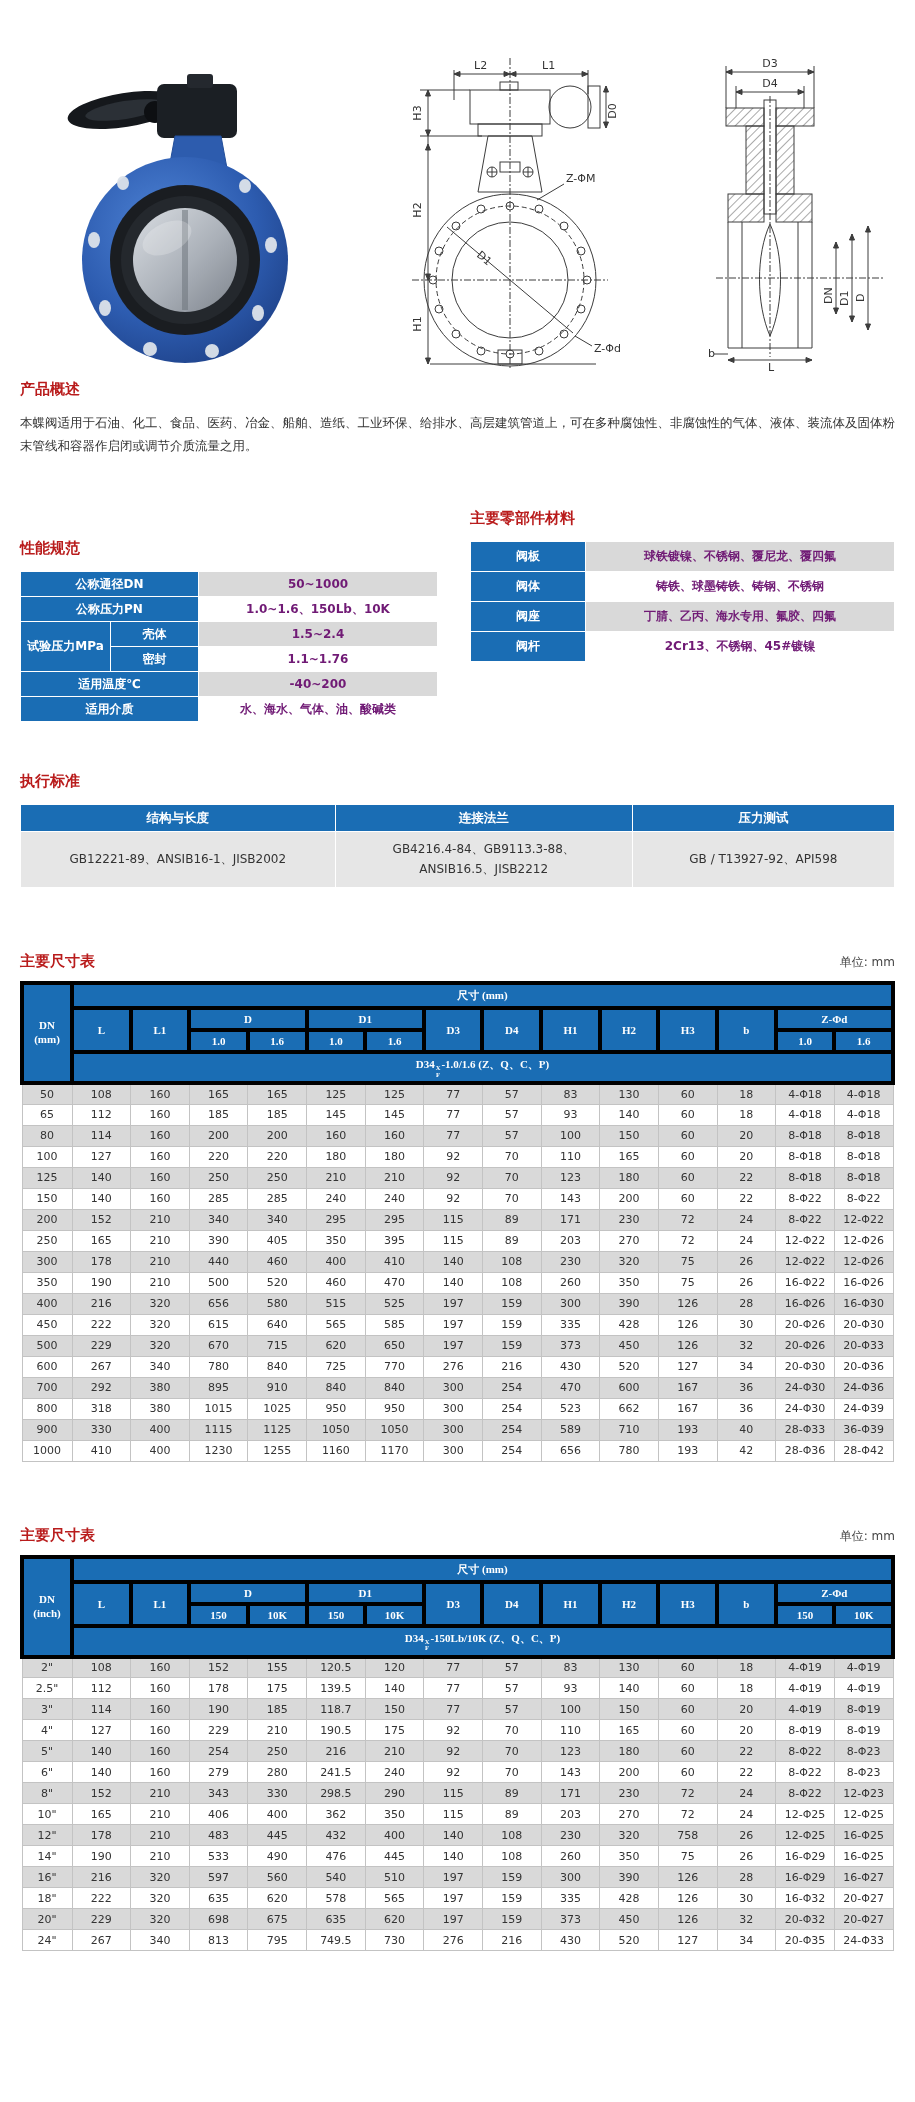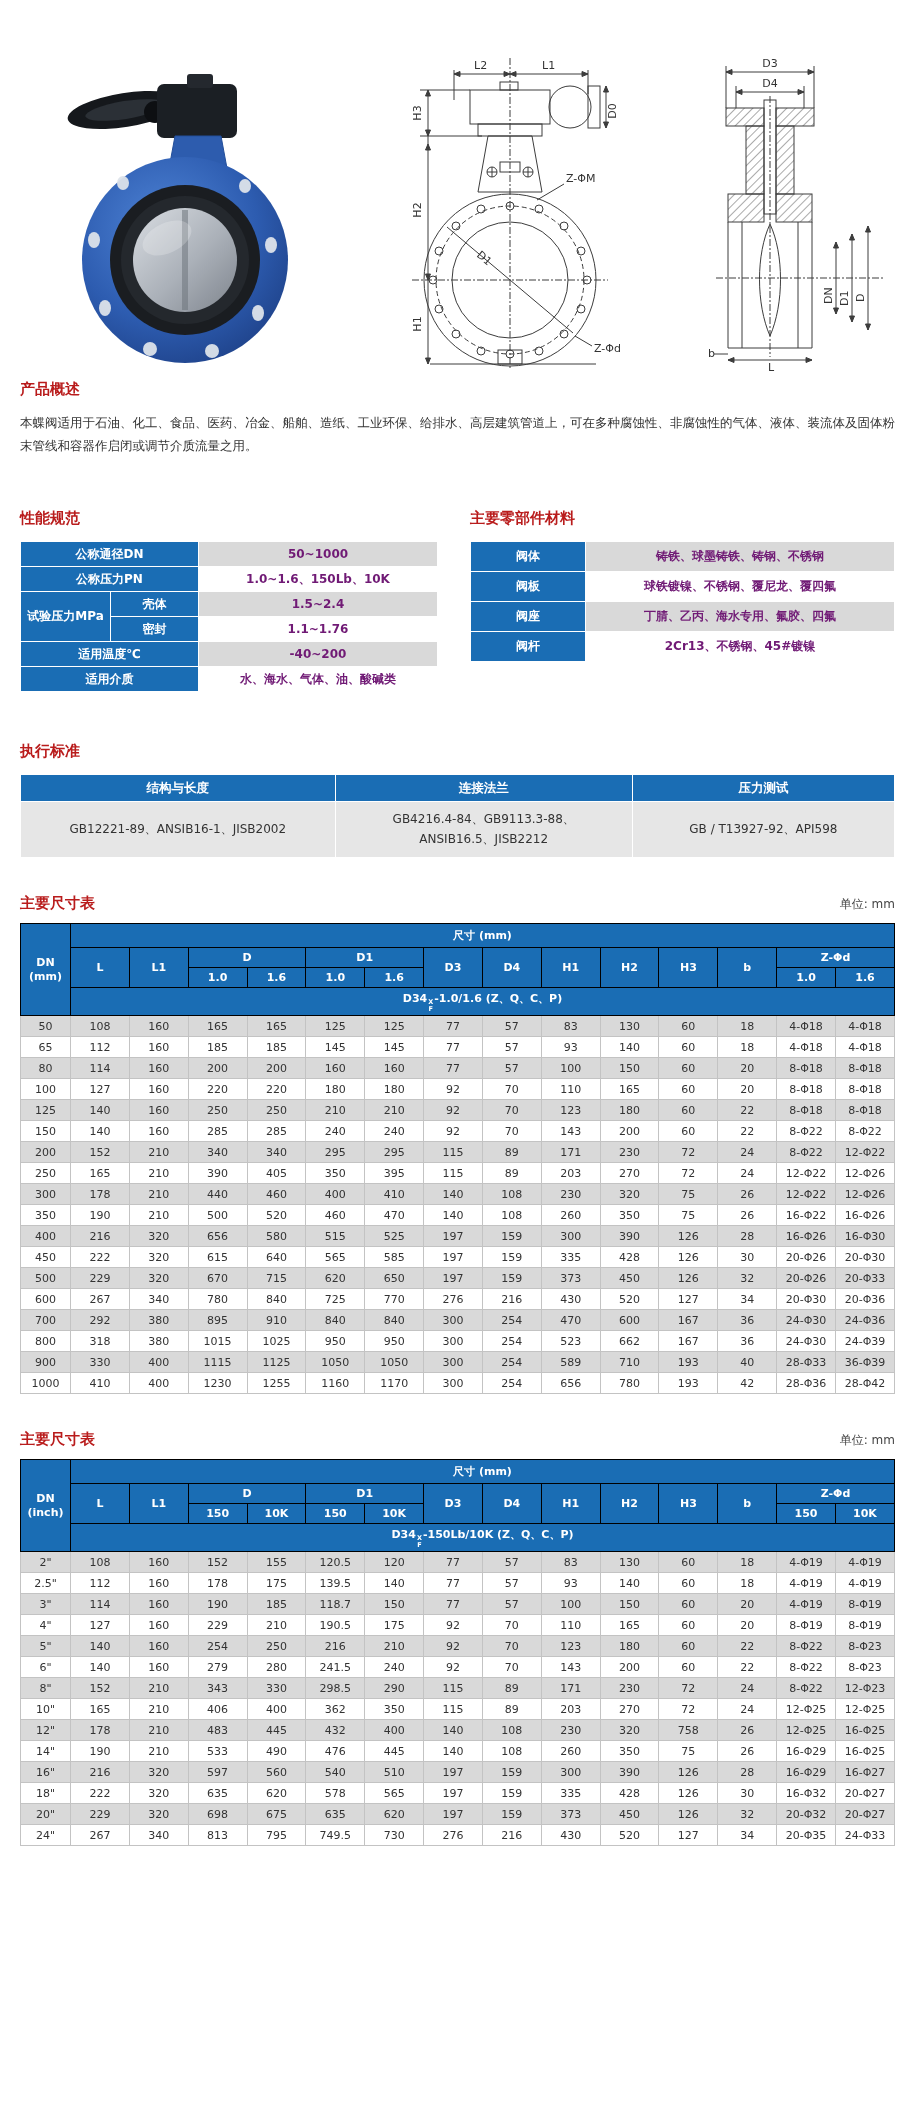--- a/index.html
+++ b/index.html
@@ -23,44 +23,44 @@
   .sec-title { color:#b91c1c; font-size:15px; font-weight:bold; }
   .title-row { display:flex; justify-content:space-between; align-items:flex-end; }
   .unit { font-size:12px; color:#444; }
 
   
   .overview { margin-top: 12px; }
   .overview p { margin-top: 13px; font-size: 12.5px; line-height: 1.8; color:#333; }
 
   
   .two-col { display:flex; margin-top: 52px; }
-  .col-left  { width: 418px; }
+  .col-left  { width: 418px; margin-top: 30px; }
   .col-right { margin-left: 32px; flex: 1; }
   table.spec, table.mat { border-collapse: collapse; margin-top: 13px; width: 100%; }
   .spec td, .mat td { border: 1px solid #fff; text-align: center; font-size: 12px; }
   .spec td { height: 25px; }
   .mat td  { height: 30px; }
   td.lbl { background:#1a6db4; color:#fff; font-weight:bold; }
   td.val { background:#fff; color:#701a75;font-weight:bold; }
   .spec tr:nth-child(odd) td.val { background:#d9d9d9; }
   .mat  tr:nth-child(odd) td.val { background:#d9d9d9; }
   .spec col.c1 { width: 90px; } .spec col.c2 { width: 88px; }
   .mat col.c1 { width: 115px; }
 
   
   .standards { margin-top: 50px; }
   table.std { border-collapse: collapse; width: 100%; margin-top: 13px; }
   .std th { background:#1a6db4; color:#fff; font-size:12.5px; font-weight:bold; height:27px; border:1px solid #fff; }
   .std td { background:#e6e6e6; border:1px solid #fff; text-align:center; font-size:12px; height:56px; color:#333; white-space:pre-line; line-height:1.6; }
   .std col.s1 { width: 36%; } .std col.s2 { width: 34%; } .std col.s3 { width: 30%; }
 
   
-  .dims { margin-top: 36px; }
+  .dims { margin-top: 64px; }
   table.dim { border-collapse: collapse; table-layout: fixed; width: 100%; margin-top: 10px; }
-  .dim th { background:#1a6db4; color:#fff; border:1px solid #000000; font-size:11px; font-weight:bold; padding:3px 4px; }
+  .dim th { background:#1a6db4; color:#fff; border:4px solid #000000; font-size:11px; font-weight:bold; padding:3px 4px;font-family:Liberation Serif, serif; }
   .dim thead tr:first-child th { height: 24px; }
   .dim td { border:1px solid #c3c3c3; text-align:center; font-size:11px; height:21px; background:#fff; color:#333; padding:0; }
   .dim tbody tr:nth-child(odd) td { background:#d9d9d9; }
   .dim col.dnc { width: 50px; }
   .dnh div { line-height: 1.25; }
   .model-cell { font-size: 11.5px; }
   .stack { display:inline-flex; flex-direction:column; vertical-align:-2px; margin:0 1px; }
   .stack i { font-style:normal; font-size:6.5px; line-height:6.5px; font-weight:bold; }
 </style>
 </head>
@@ -293,26 +293,26 @@
 
     <div class="col-right">
       <div class="sec-title">主要零部件材料</div>
       <table class="mat">
         <colgroup>
             <col class="c1">
             <col>
           </colgroup>
         <tbody>
             <tr>
+              <td class="lbl">阀板</td>
+              <td class="val">球铁镀镍、不锈钢、覆尼龙、覆四氟</td>
+            </tr>
+        <tr>
               <td class="lbl">阀体</td>
               <td class="val">铸铁、球墨铸铁、铸钢、不锈钢</td>
-            </tr>
-        <tr>
-              <td class="lbl">阀板</td>
-              <td class="val">球铁镀镍、不锈钢、覆尼龙、覆四氟</td>
             </tr>
         <tr>
               <td class="lbl">阀座</td>
               <td class="val">丁腈、乙丙、海水专用、氟胶、四氟</td>
             </tr>
         <tr>
               <td class="lbl">阀杆</td>
               <td class="val">2Cr13、不锈钢、45#镀镍</td>
             </tr>
       </tbody>

